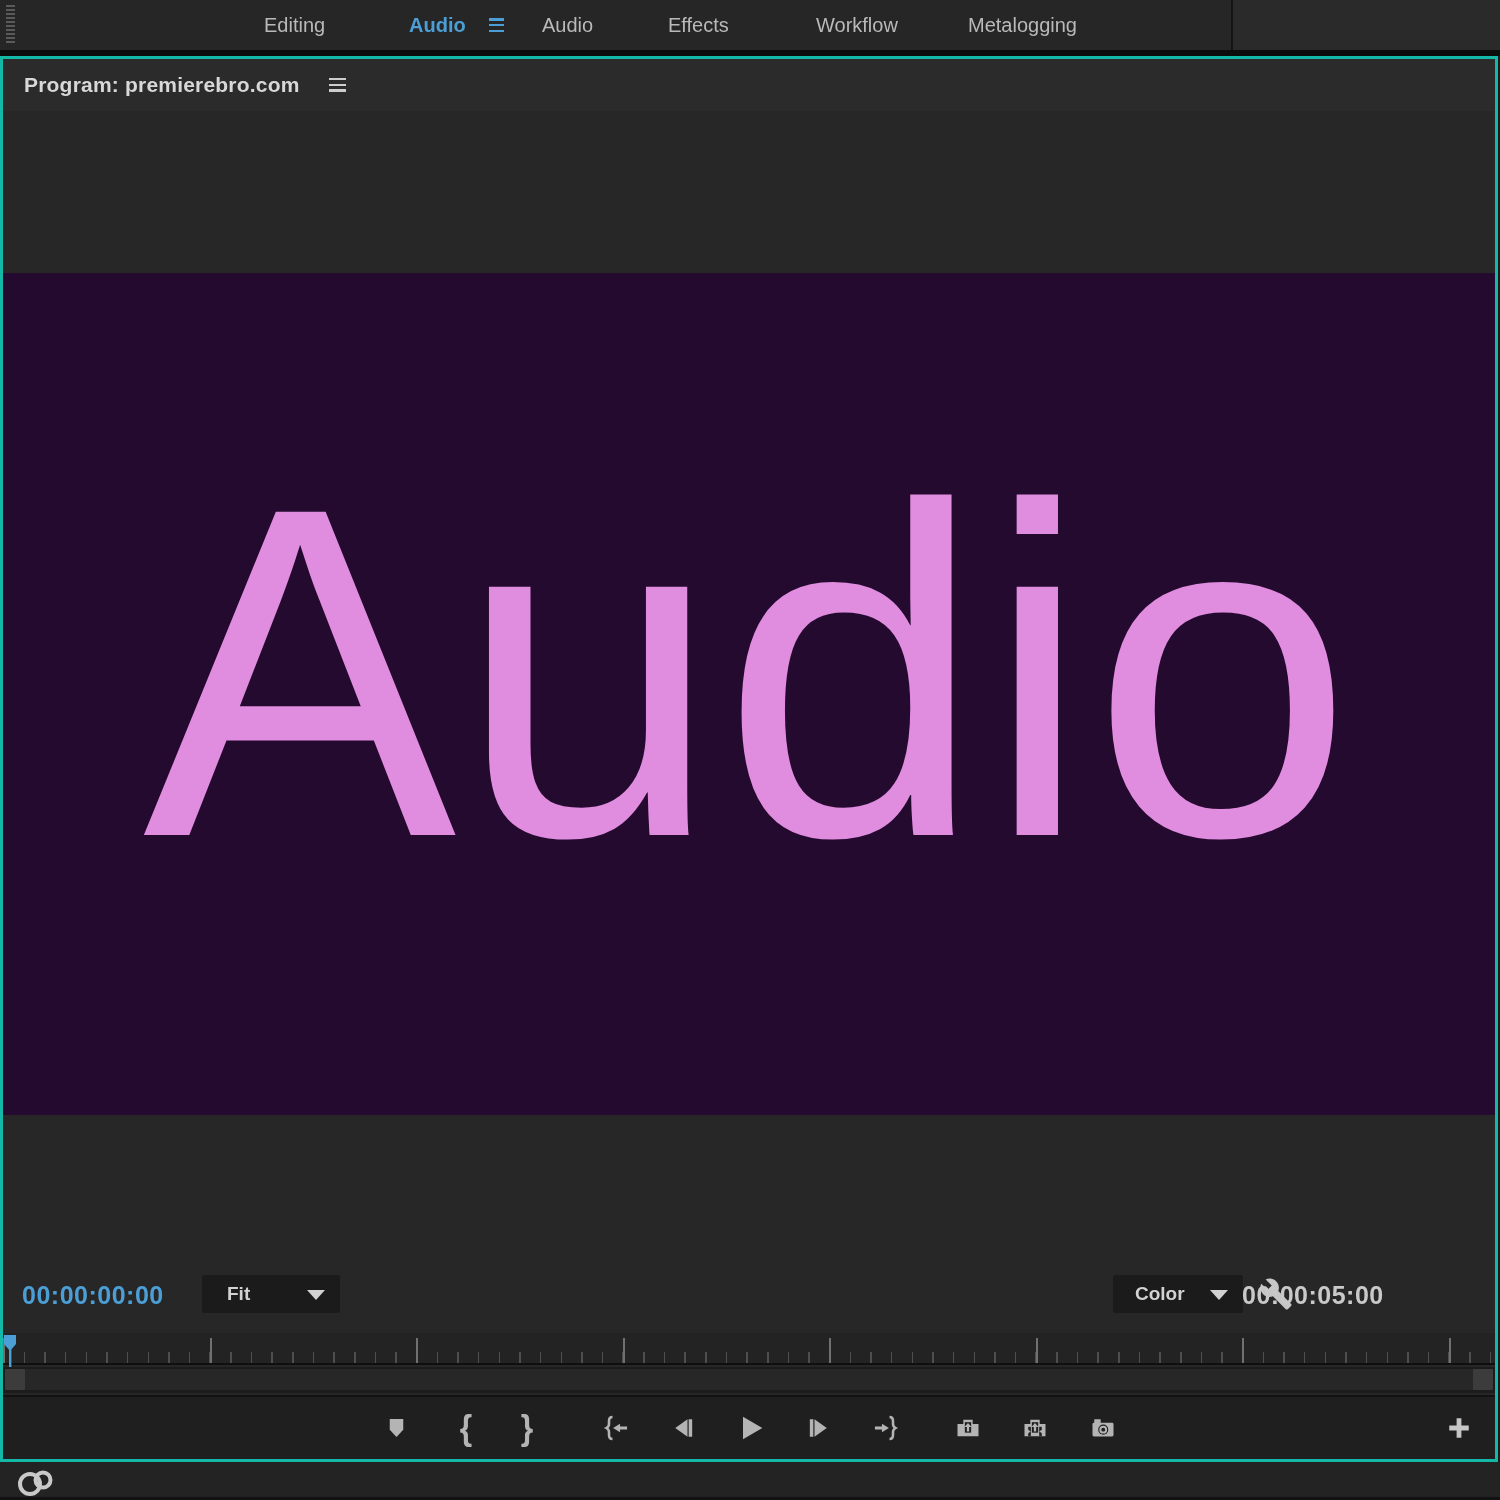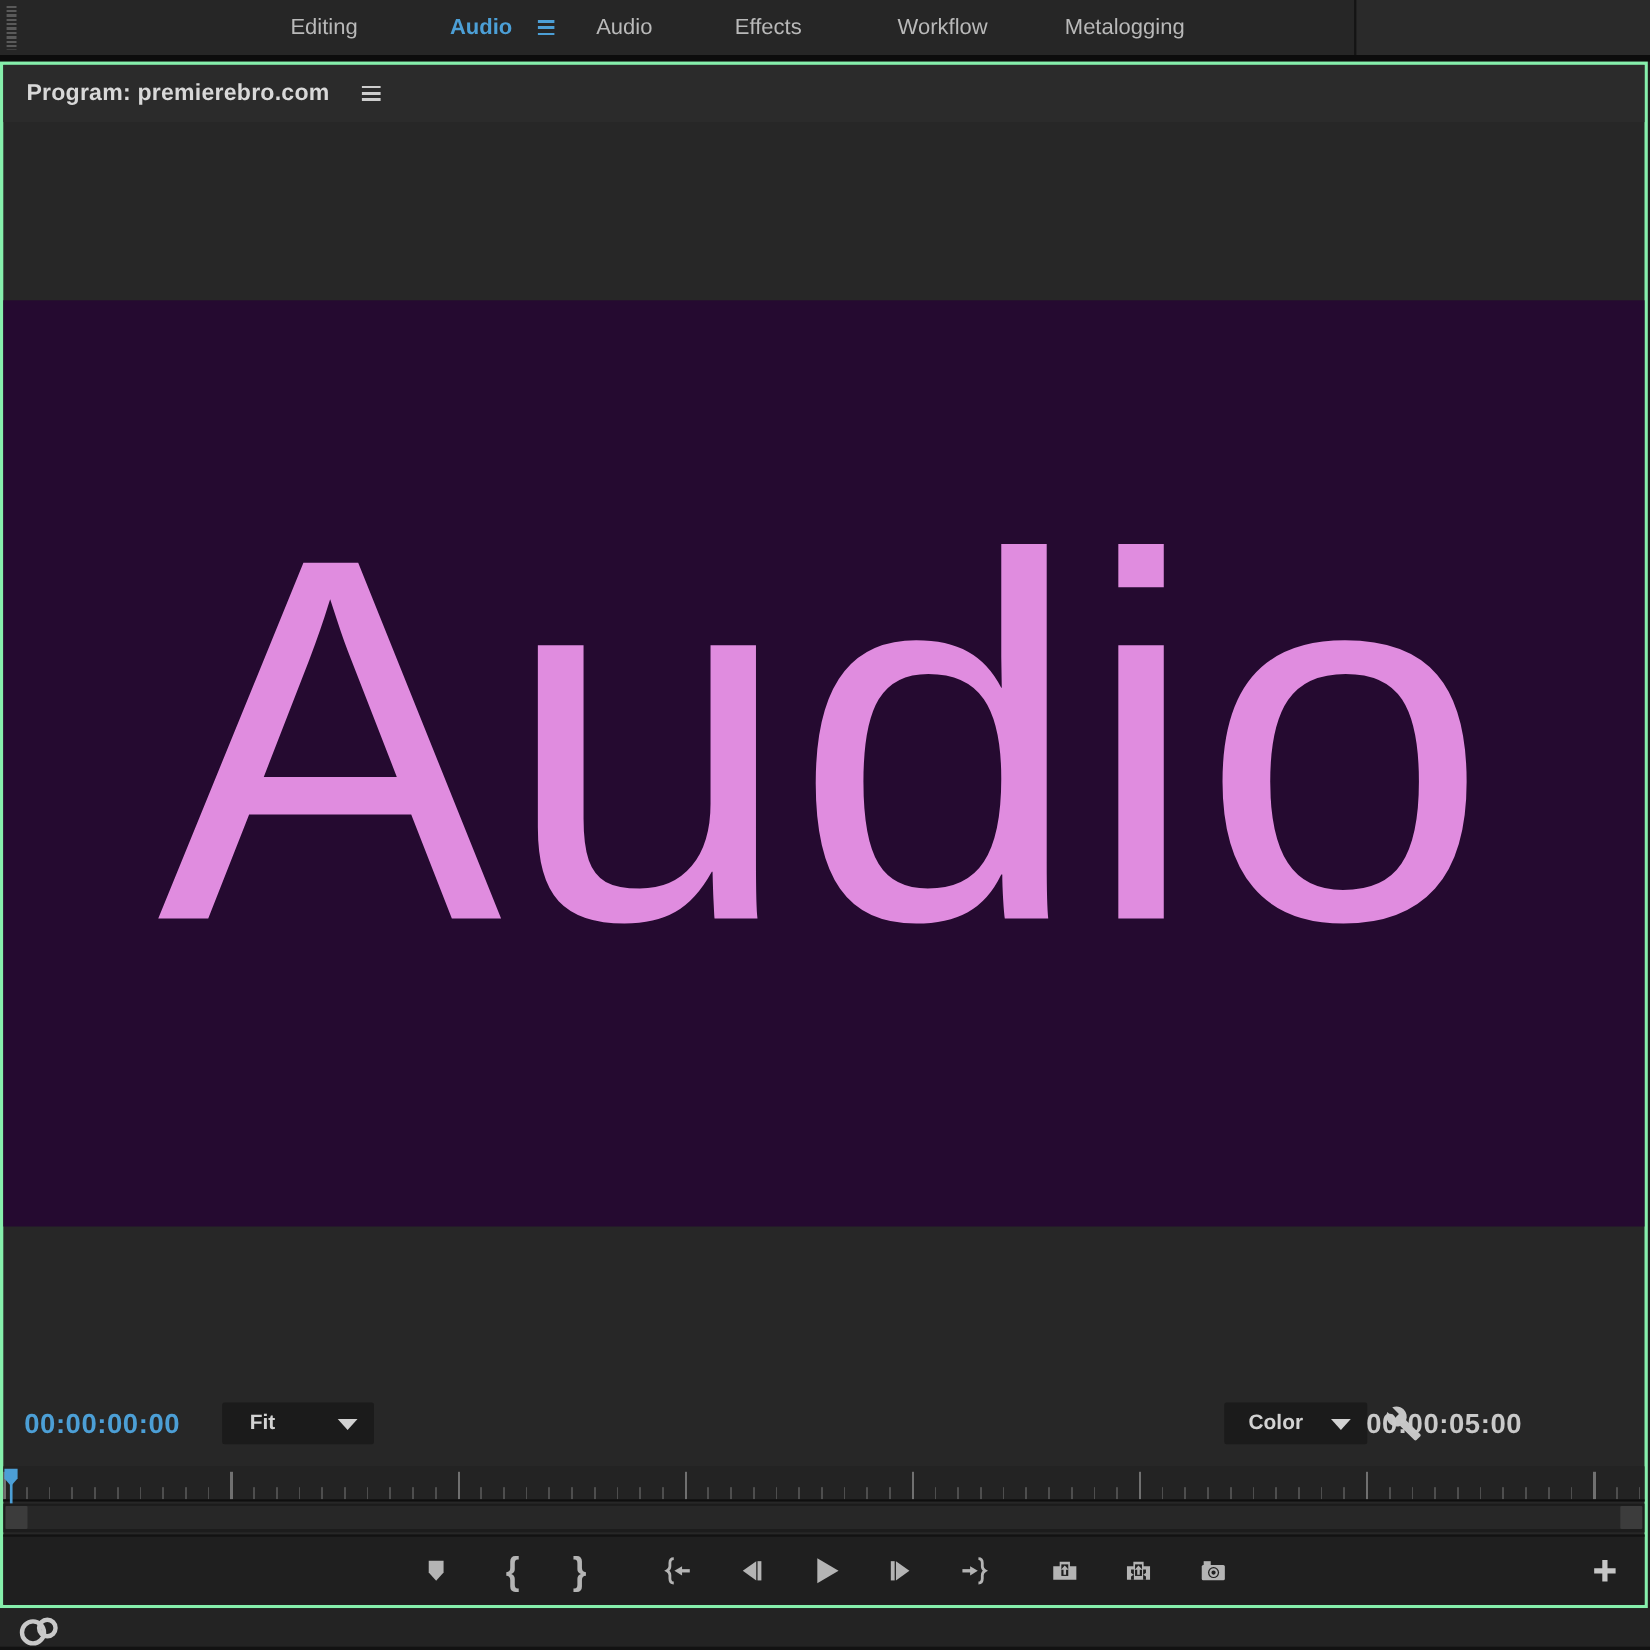--- a/index.html
+++ b/index.html
@@ -19,21 +19,21 @@
     color:#b9b9b9;font-size:20px;cursor:default;}
   .ws-tab.active{color:#4c9fd6;font-weight:700;}
   .ws-menu{position:absolute;left:489px;top:18px;width:15px;height:15px;
     background:repeating-linear-gradient(to bottom,#4c9fd6 0 2.6px,transparent 2.6px 5.8px);}
   .tab-divider{position:absolute;left:1231px;top:0;width:2px;height:50px;background:#141414;}
   .tabbar-right{position:absolute;left:1233px;top:0;width:267px;height:50px;background:#2a2a2a;}
   .tab-gap{position:absolute;left:0;top:50px;width:1500px;height:6px;background:#0c0c0c;}
 
   
   .panel{position:absolute;left:0;top:56px;width:1498px;height:1406px;
-    background:#272727;border:3px solid #86efac;}
+    background:#272727;border:3px solid #14b8a6;}
   .panel-header{position:absolute;left:0;top:0;width:100%;height:52px;background:#2b2b2b;}
   .panel-title{position:absolute;left:21px;top:0;height:52px;display:flex;align-items:center;
     color:#d8d8d8;font-size:21px;font-weight:700;letter-spacing:.2px;}
   .panel-menu{position:absolute;left:326px;top:19px;width:17px;height:14px;
     background:repeating-linear-gradient(to bottom,#cdcdcd 0 2.4px,transparent 2.4px 5.6px);}
 
   
   .viewer{position:absolute;left:0;top:214px;width:1492px;height:842px;
     background:#250a30;overflow:hidden;}
   .viewer-text{position:absolute;left:0;top:165px;width:100%;text-align:center;

